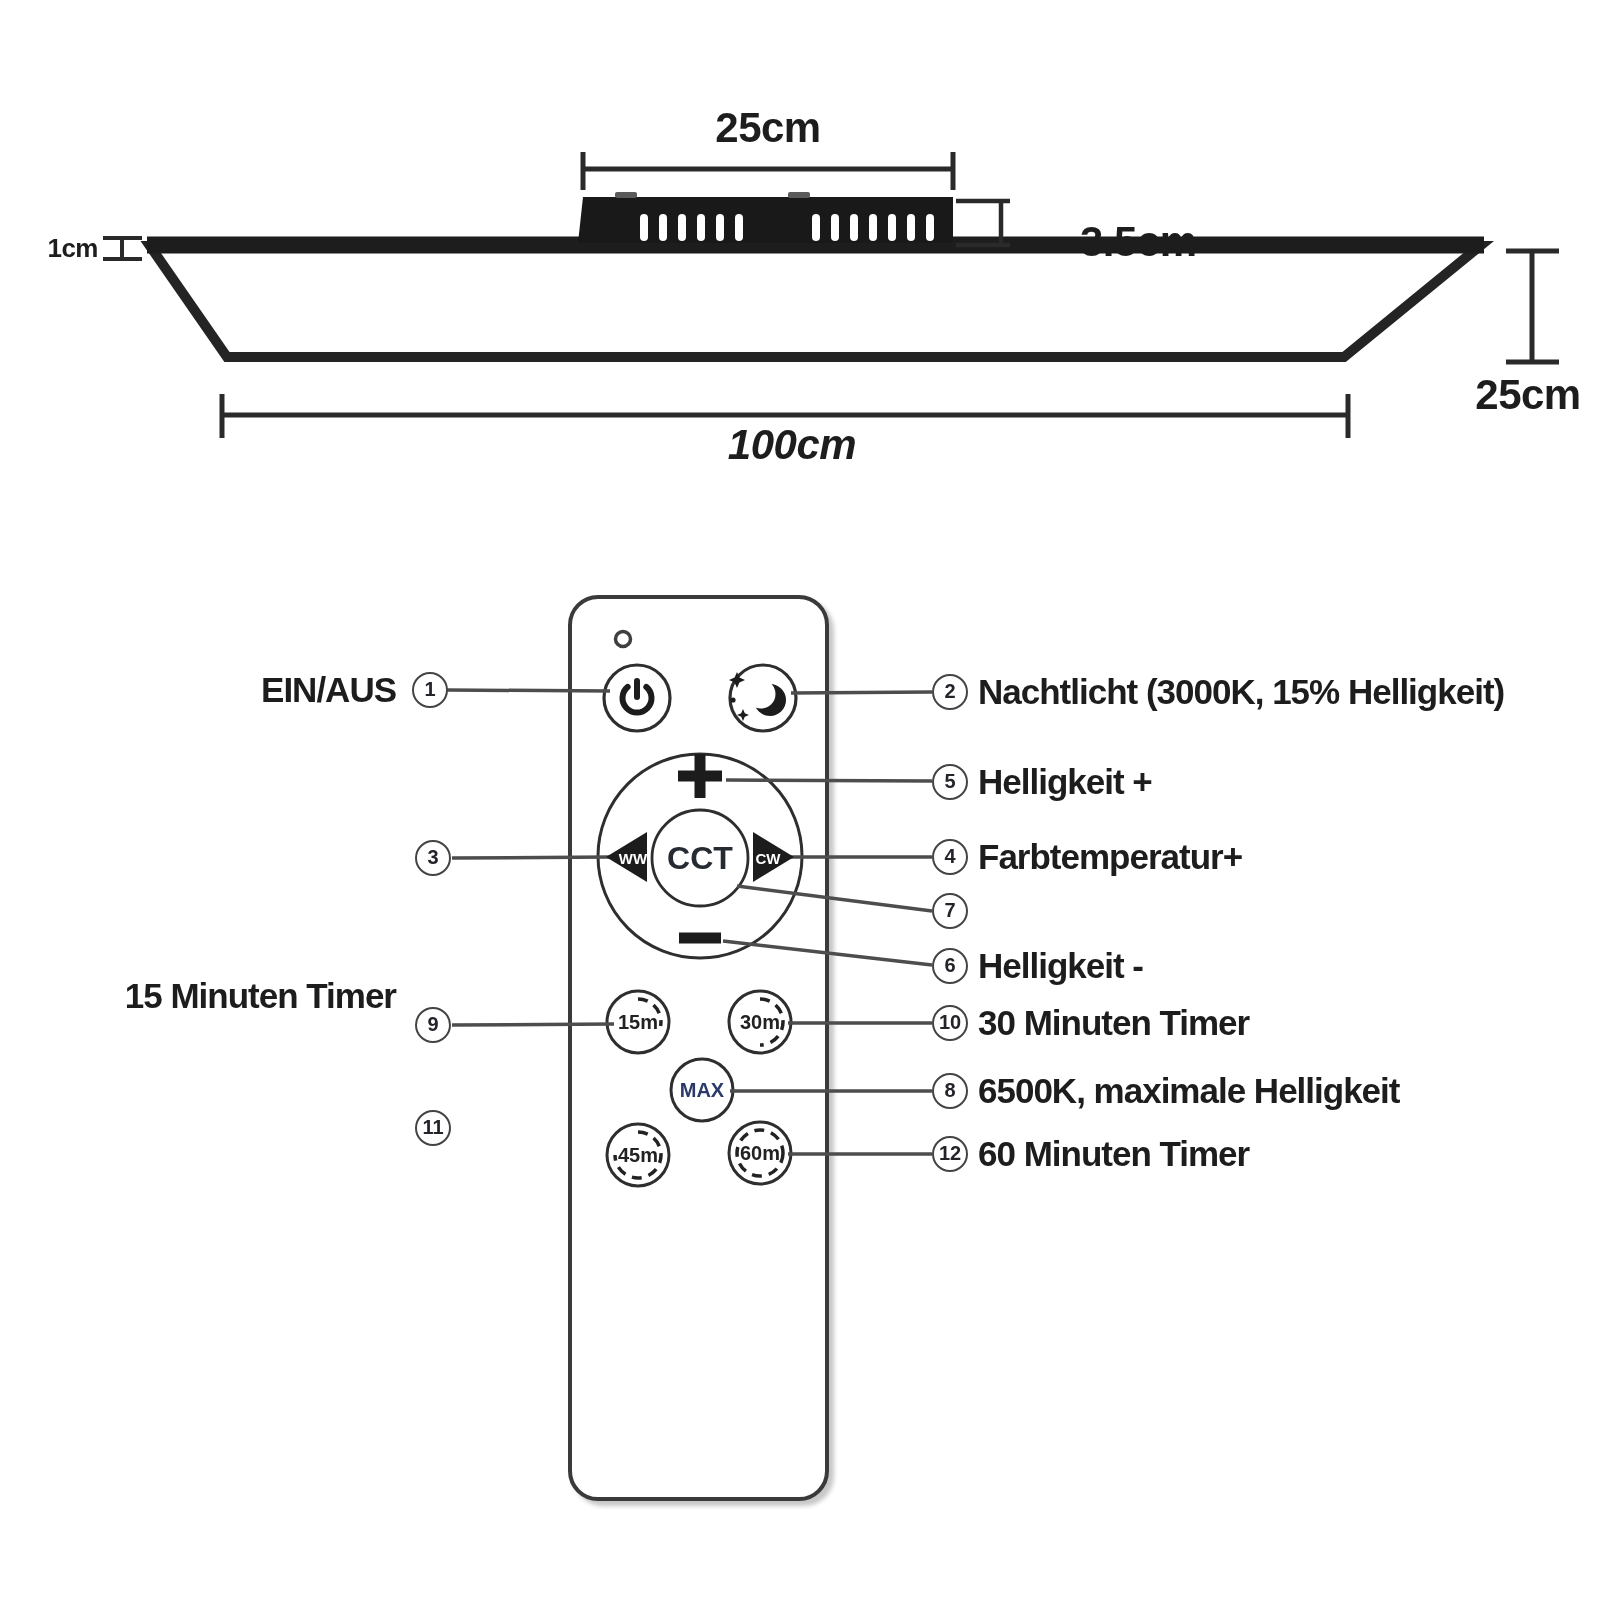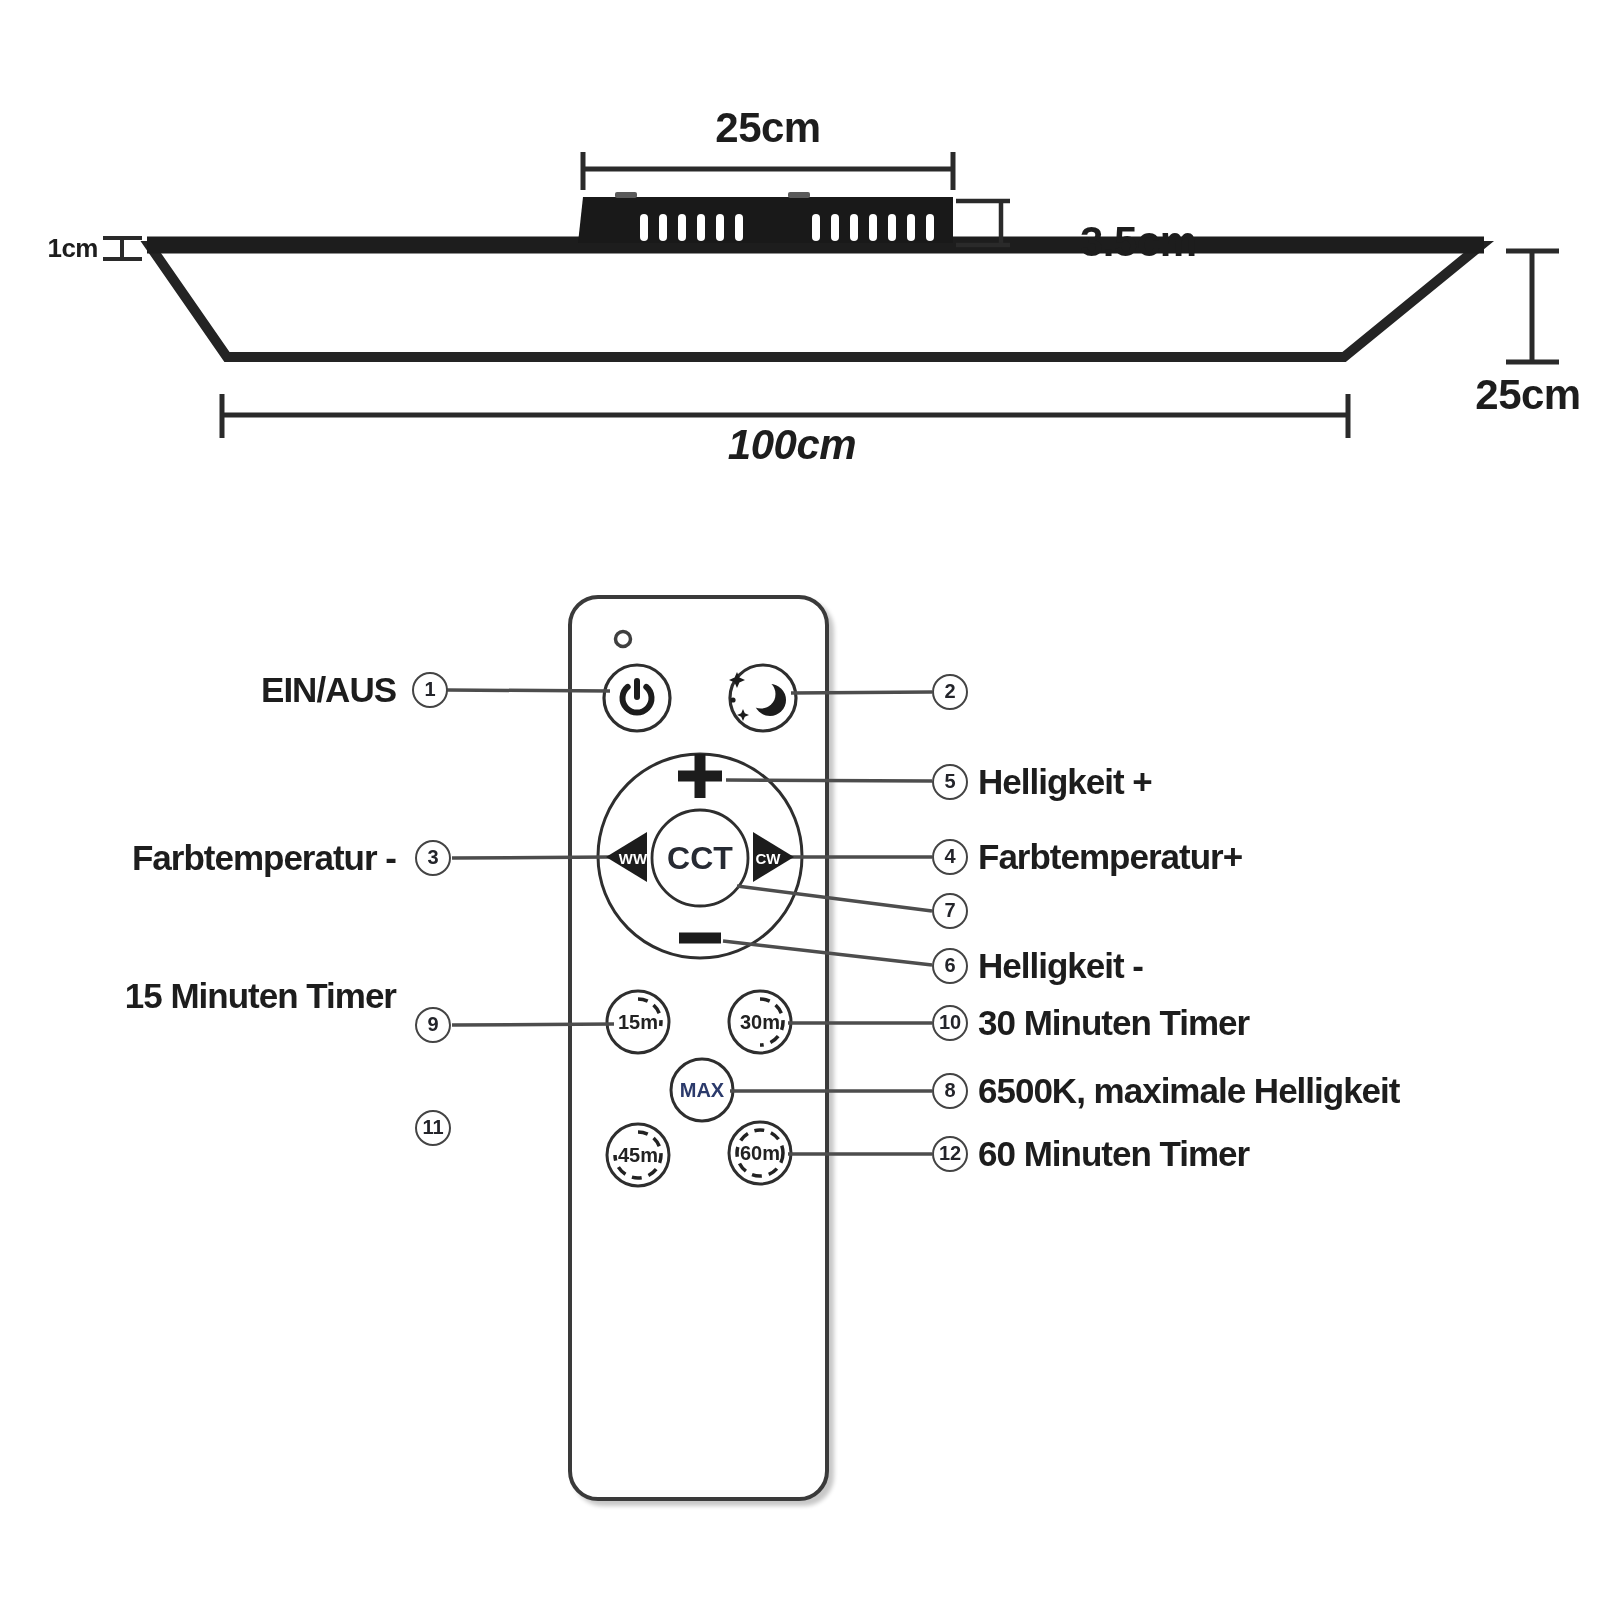--- a/index.html
+++ b/index.html
@@ -163,29 +163,29 @@
 
   <div class="lbl dim cx" style="left:768px; top:103px;">25cm</div>
   <div class="lbl dim" style="left:1080px; top:197px;margin-top:20px;">3.5cm</div>
   <div class="lbl dim-small" style="right:1502px; top:233px;">1cm</div>
   <div class="lbl dim cx" style="left:792px; top:420px;font-style:italic;">100cm</div>
   <div class="lbl dim cx" style="left:1528px; top:370px;">25cm</div>
 
   <div class="lbl callout-label" style="right:1204px; top:667px;">EIN/AUS</div>
   <span class="num-badge" style="left:430px; top:690px;">1</span>
 
-  <div class="lbl callout-label" style="right:1204px; top:835px;">Farbtemperatur -</div>
   <span class="num-badge" style="left:433px; top:858px;">3</span>
 
   <div class="lbl callout-label" style="right:1204px; top:973px;">15 Minuten Timer</div>
   <span class="num-badge" style="left:433px; top:1025px;">9</span>
 
   <span class="num-badge" style="left:433px; top:1128px;">11</span>
 
   <span class="num-badge" style="left:950px; top:692px;">2</span>
+  <div class="lbl callout-label" style="left:978px; top:669px;">Nachtlicht (3000K, 15% Helligkeit)</div>
 
   <span class="num-badge" style="left:950px; top:782px;">5</span>
   <div class="lbl callout-label" style="left:978px; top:759px;">Helligkeit +</div>
 
   <span class="num-badge" style="left:950px; top:857px;">4</span>
   <div class="lbl callout-label" style="left:978px; top:834px;">Farbtemperatur+</div>
 
   <span class="num-badge" style="left:950px; top:911px;">7</span>
 
   <span class="num-badge" style="left:950px; top:966px;">6</span>

